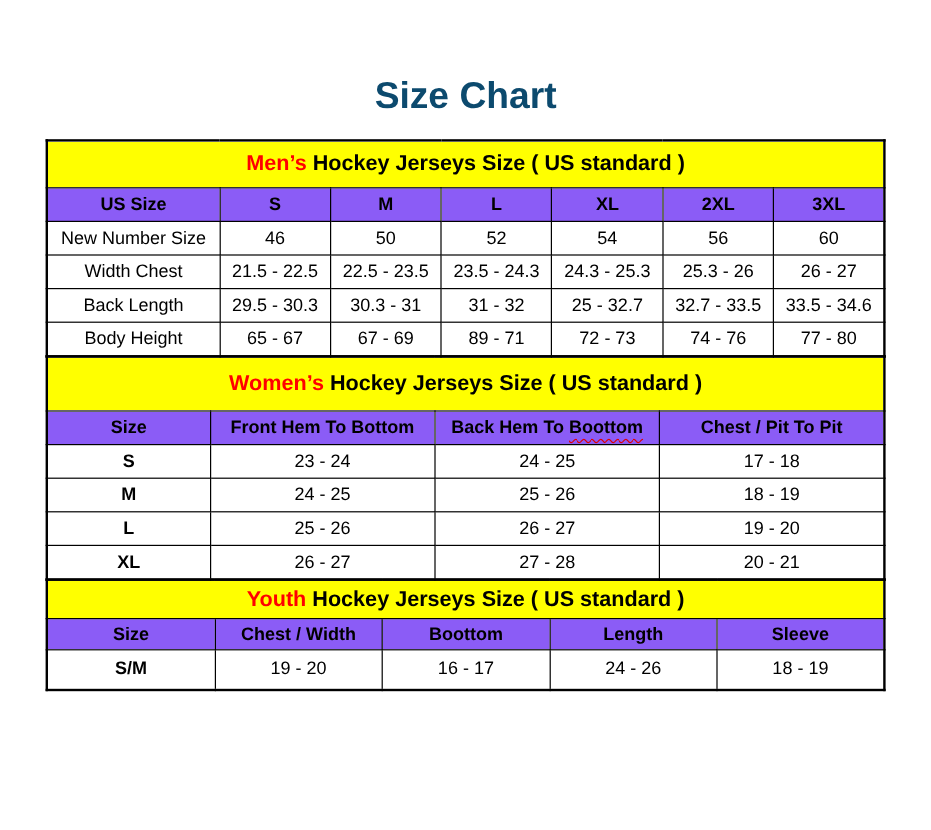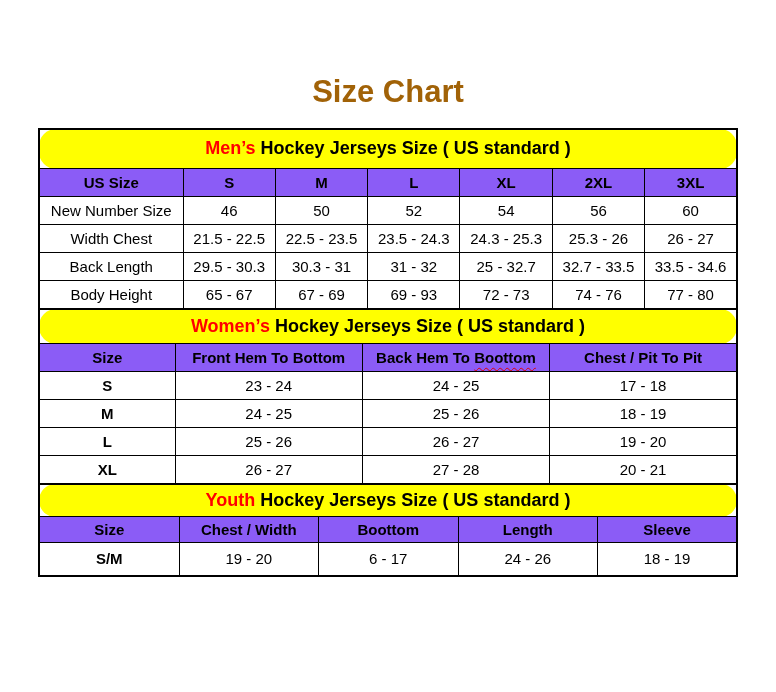--- a/index.html
+++ b/index.html
@@ -6,26 +6,26 @@
   html, body {
     margin: 0; padding: 0;
     width: 776px; height: 692px;
     background: #ffffff;
     font-family: "Liberation Sans", sans-serif;
     color: #000000;
     overflow: hidden;
   }
   .page { width: 776px; height: 692px; padding-top: 62px; }
   h1.page-title {
-    margin: 12px 0 18px 0;
+    margin: 0 0 18px 0;
     text-align: center;
     font-size: 31px;
     line-height: 1.15;
     font-weight: bold;
-    color: #a16207;
+    color: #0c4a6e;
     letter-spacing: 0px;
   }
   .tables-wrap { width: 700px; margin-left: 38px; }
   table.sizes {
     width: 700px;
     border-collapse: collapse;
     table-layout: fixed;
     border: 2px solid #000;
   }
   table.sizes + table.sizes { margin-top: -2px; }
@@ -35,24 +35,23 @@
     vertical-align: middle;
     padding: 1px 2px;
     font-size: 15px;
     overflow: hidden;
     white-space: nowrap;
   }
   tr.banner-row th {
     background: #ffff00;
     font-weight: bold;
     font-size: 18px;
-    border-radius: 17px;
   }
   .t-mens  tr.banner-row th { height: 40px; }
-  .t-womens tr.banner-row th { height: 35px; }
+  .t-womens tr.banner-row th { height: 46px; }
   .t-youth tr.banner-row th { height: 33px; margin-left: 20px; }
   .banner-highlight { color: #ff0000; }
   .banner-rest { color: #000000; }
   tr.header-row th { font-weight: bold; height: 28px; background: #8b5cf6; }
   .t-youth tr.header-row th { height: 26px; }
   tr.data-row td { height: 28px; font-weight: normal; }
   .t-youth tr.data-row td { height: 33px; }
   
   .t-womens tr.data-row td.c0, .t-youth tr.data-row td.c0 { font-weight: bold; }
   
@@ -120,21 +119,21 @@
             <td class="c2">30.3 - 31</td>
             <td class="c3">31 - 32</td>
             <td class="c4">25 - 32.7</td>
             <td class="c5">32.7 - 33.5</td>
             <td class="c6">33.5 - 34.6</td>
           </tr>
           <tr class="data-row">
             <td class="c0">Body Height</td>
             <td class="c1">65 - 67</td>
             <td class="c2">67 - 69</td>
-            <td class="c3">69 - 93</td>
+            <td class="c3">89 - 71</td>
             <td class="c4">72 - 73</td>
             <td class="c5">74 - 76</td>
             <td class="c6">77 - 80</td>
           </tr>
         </tbody>
       </table>
     <table class="sizes t-womens">
         <colgroup>
           <col class="c0">
           <col class="c1">
@@ -192,20 +191,20 @@
           <tr class="header-row">
             <th class="c0">Size</th>
             <th class="c1">Chest / Width</th>
             <th class="c2">Boottom</th>
             <th class="c3">Length</th>
             <th class="c4">Sleeve</th>
           </tr>
           <tr class="data-row">
             <td class="c0">S/M</td>
             <td class="c1">19 - 20</td>
-            <td class="c2">6 - 17</td>
+            <td class="c2">16 - 17</td>
             <td class="c3">24 - 26</td>
             <td class="c4">18 - 19</td>
           </tr>
         </tbody>
       </table>
   </div>
 </div>
 
 </body></html>

